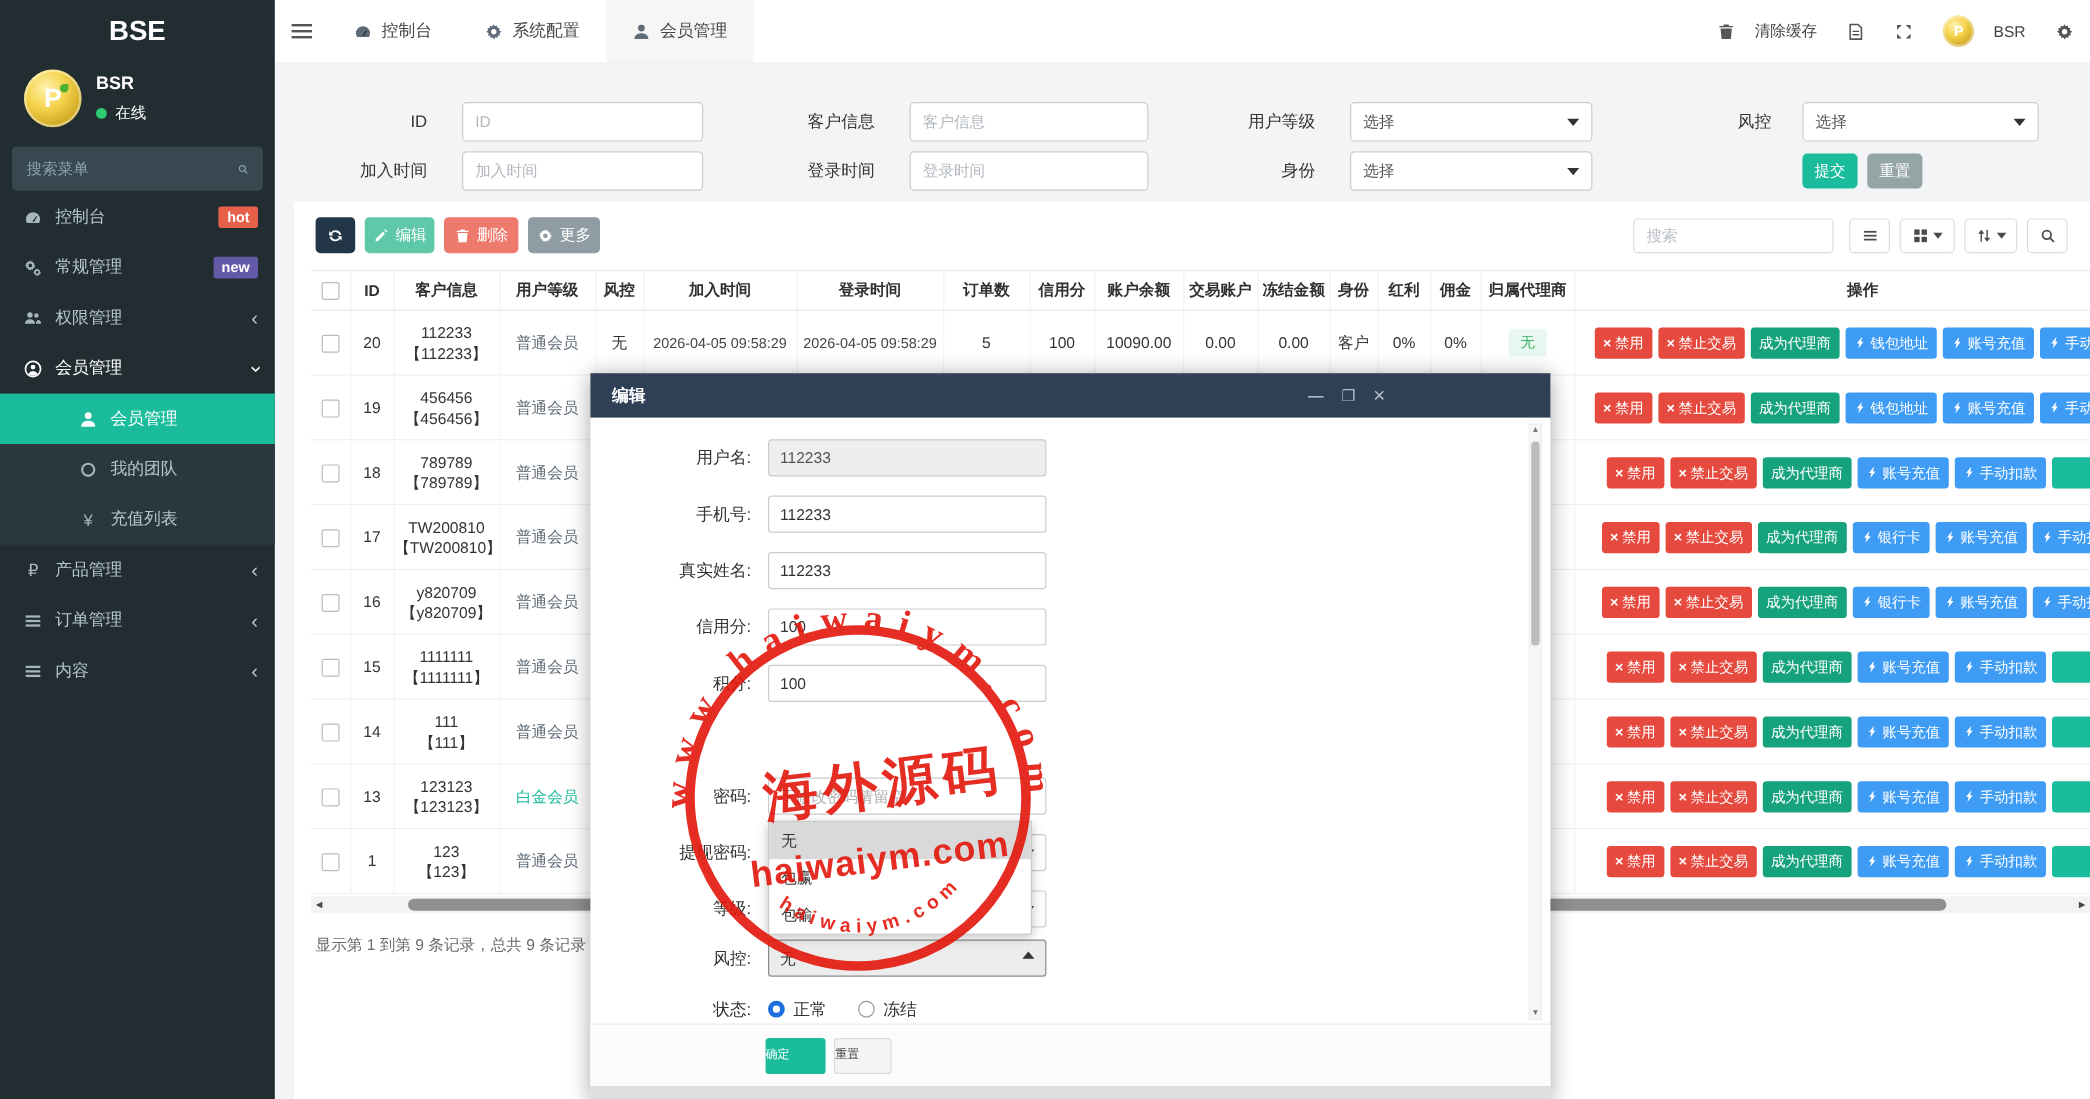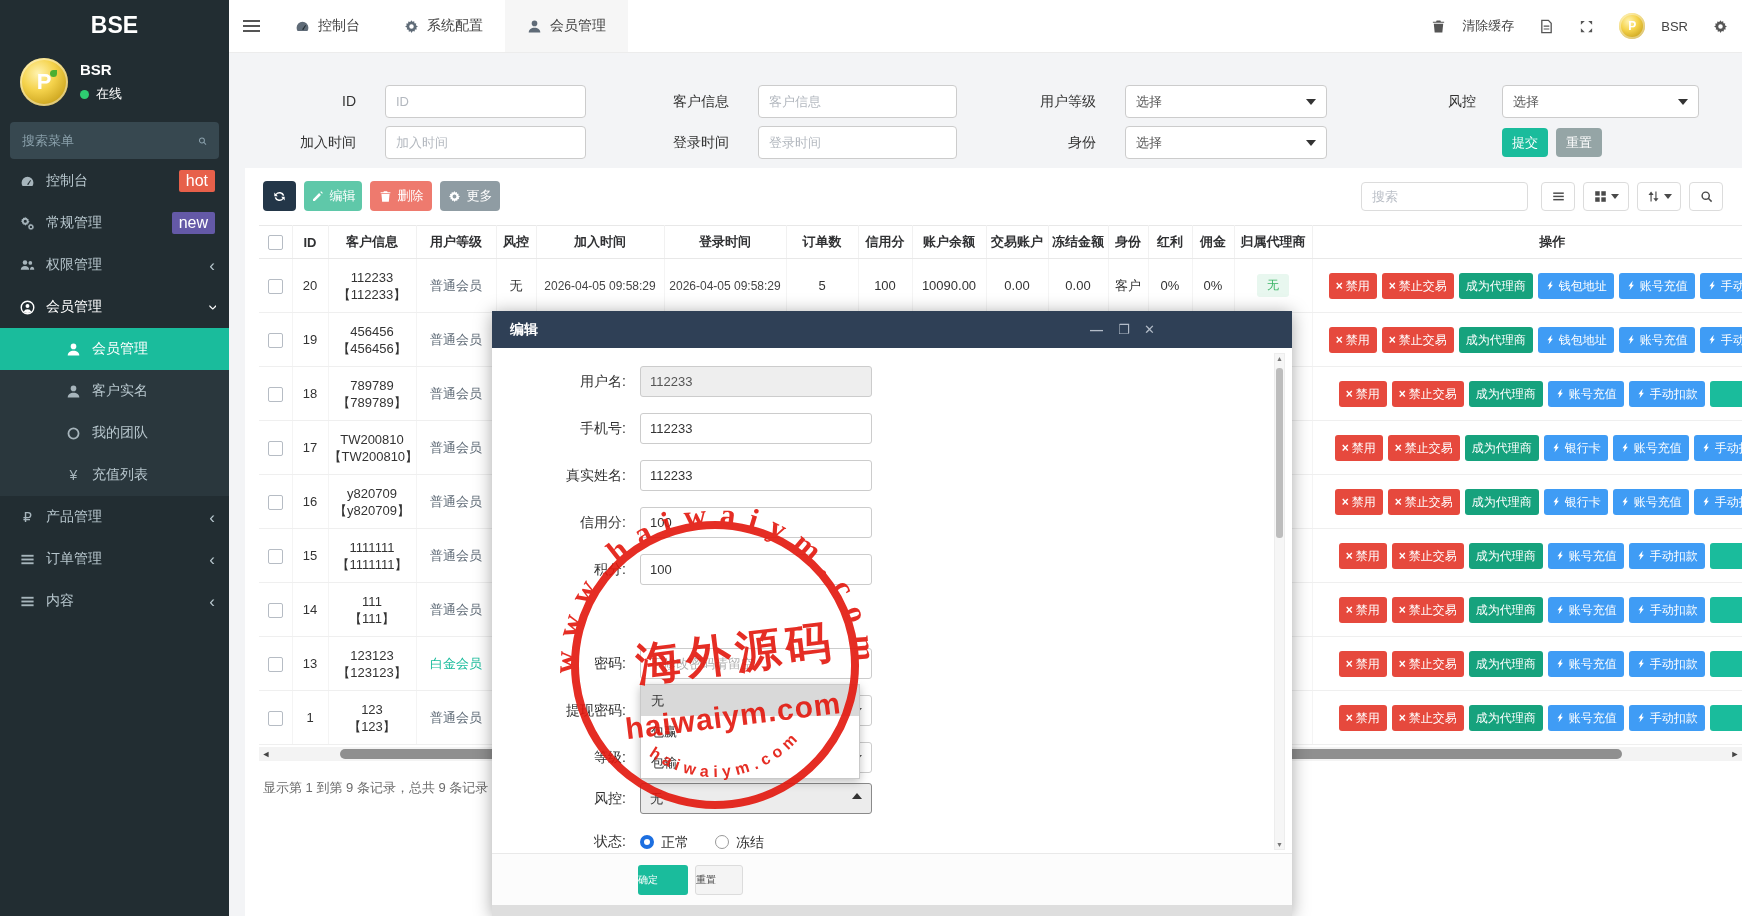--- a/index.html
+++ b/index.html
@@ -22,21 +22,21 @@
 .sb-search .ic{width:14px;height:14px;color:#8aa0ab}
 .menu{position:absolute;top:160px;left:0;right:0}
 .mitem{height:42px;display:flex;align-items:center;padding:0 14px 0 18px;font-size:14px;cursor:pointer}
 .mitem .ic{width:19px;height:16px;margin-right:9px;color:#a7b5bc}
 .mitem .tic{width:19px;margin-right:9px;color:#a7b5bc;font-size:14px;text-align:center}
 .mitem.sub{padding-left:64px;background:#2a373d}
 .mitem.active{background:#1abc9c;color:#fff}
 .mitem.active .ic,.mitem.active .tic{color:#fff}
 .mitem.open{color:#fff}.mitem.open .ic{color:#fff}
 .mlabel{flex:1}
-.mbadge{font-size:16px;color:#fff;padding:2px 7px;border-radius:2px;font-weight:normal}
+.mbadge{font-size:12px;color:#fff;padding:2px 7px;border-radius:2px;font-weight:bold}
 .marrow{font-size:17px;color:inherit;line-height:1}
 .marrow.down{transform:rotate(-90deg)}
 
 .navbar{position:absolute;left:229px;top:0;width:1513px;height:53px;background:#fff;border-bottom:1px solid #ececec;display:flex;align-items:stretch;z-index:2}
 .burger{width:44px;display:flex;flex-direction:column;justify-content:center;align-items:center;gap:3px;cursor:pointer}
 .burger i{width:17px;height:2px;background:#555}
 .ntabs{display:flex}
 .ntab{display:flex;align-items:center;gap:8px;padding:0 22px;font-size:14px;color:#454545;cursor:pointer}
 .ntab .ic{width:15px;height:15px;color:#5f6b77}
 .ntab.active{background:#f6f6f6}
@@ -190,29 +190,20 @@
           <span class="marrow down">‹</span>
         </div>
         <div class="mitem sub active">
           <span class="ic" style="width: 19px; height: 15px;">
             <svg viewBox="0 0 16 16">
               <circle cx="8" cy="4.7" r="3"></circle>
               <path d="M1.8 14.5c0-3.4 2.8-5.2 6.2-5.2s6.2 1.8 6.2 5.2z"></path>
             </svg>
           </span>
           <span class="mlabel">会员管理</span>
-        </div>
-        <div class="mitem sub">
-          <span class="ic" style="width: 19px; height: 15px;">
-            <svg viewBox="0 0 16 16">
-              <circle cx="8" cy="4.7" r="3"></circle>
-              <path d="M1.8 14.5c0-3.4 2.8-5.2 6.2-5.2s6.2 1.8 6.2 5.2z"></path>
-            </svg>
-          </span>
-          <span class="mlabel">客户实名</span>
         </div>
         <div class="mitem sub">
           <span class="ic" style="width: 19px; height: 15px;">
             <svg viewBox="0 0 16 16">
               <circle cx="8" cy="8" r="5.4" fill="none" stroke="currentColor" stroke-width="1.9"></circle>
             </svg>
           </span>
           <span class="mlabel">我的团队</span>
         </div>
         <div class="mitem sub">

